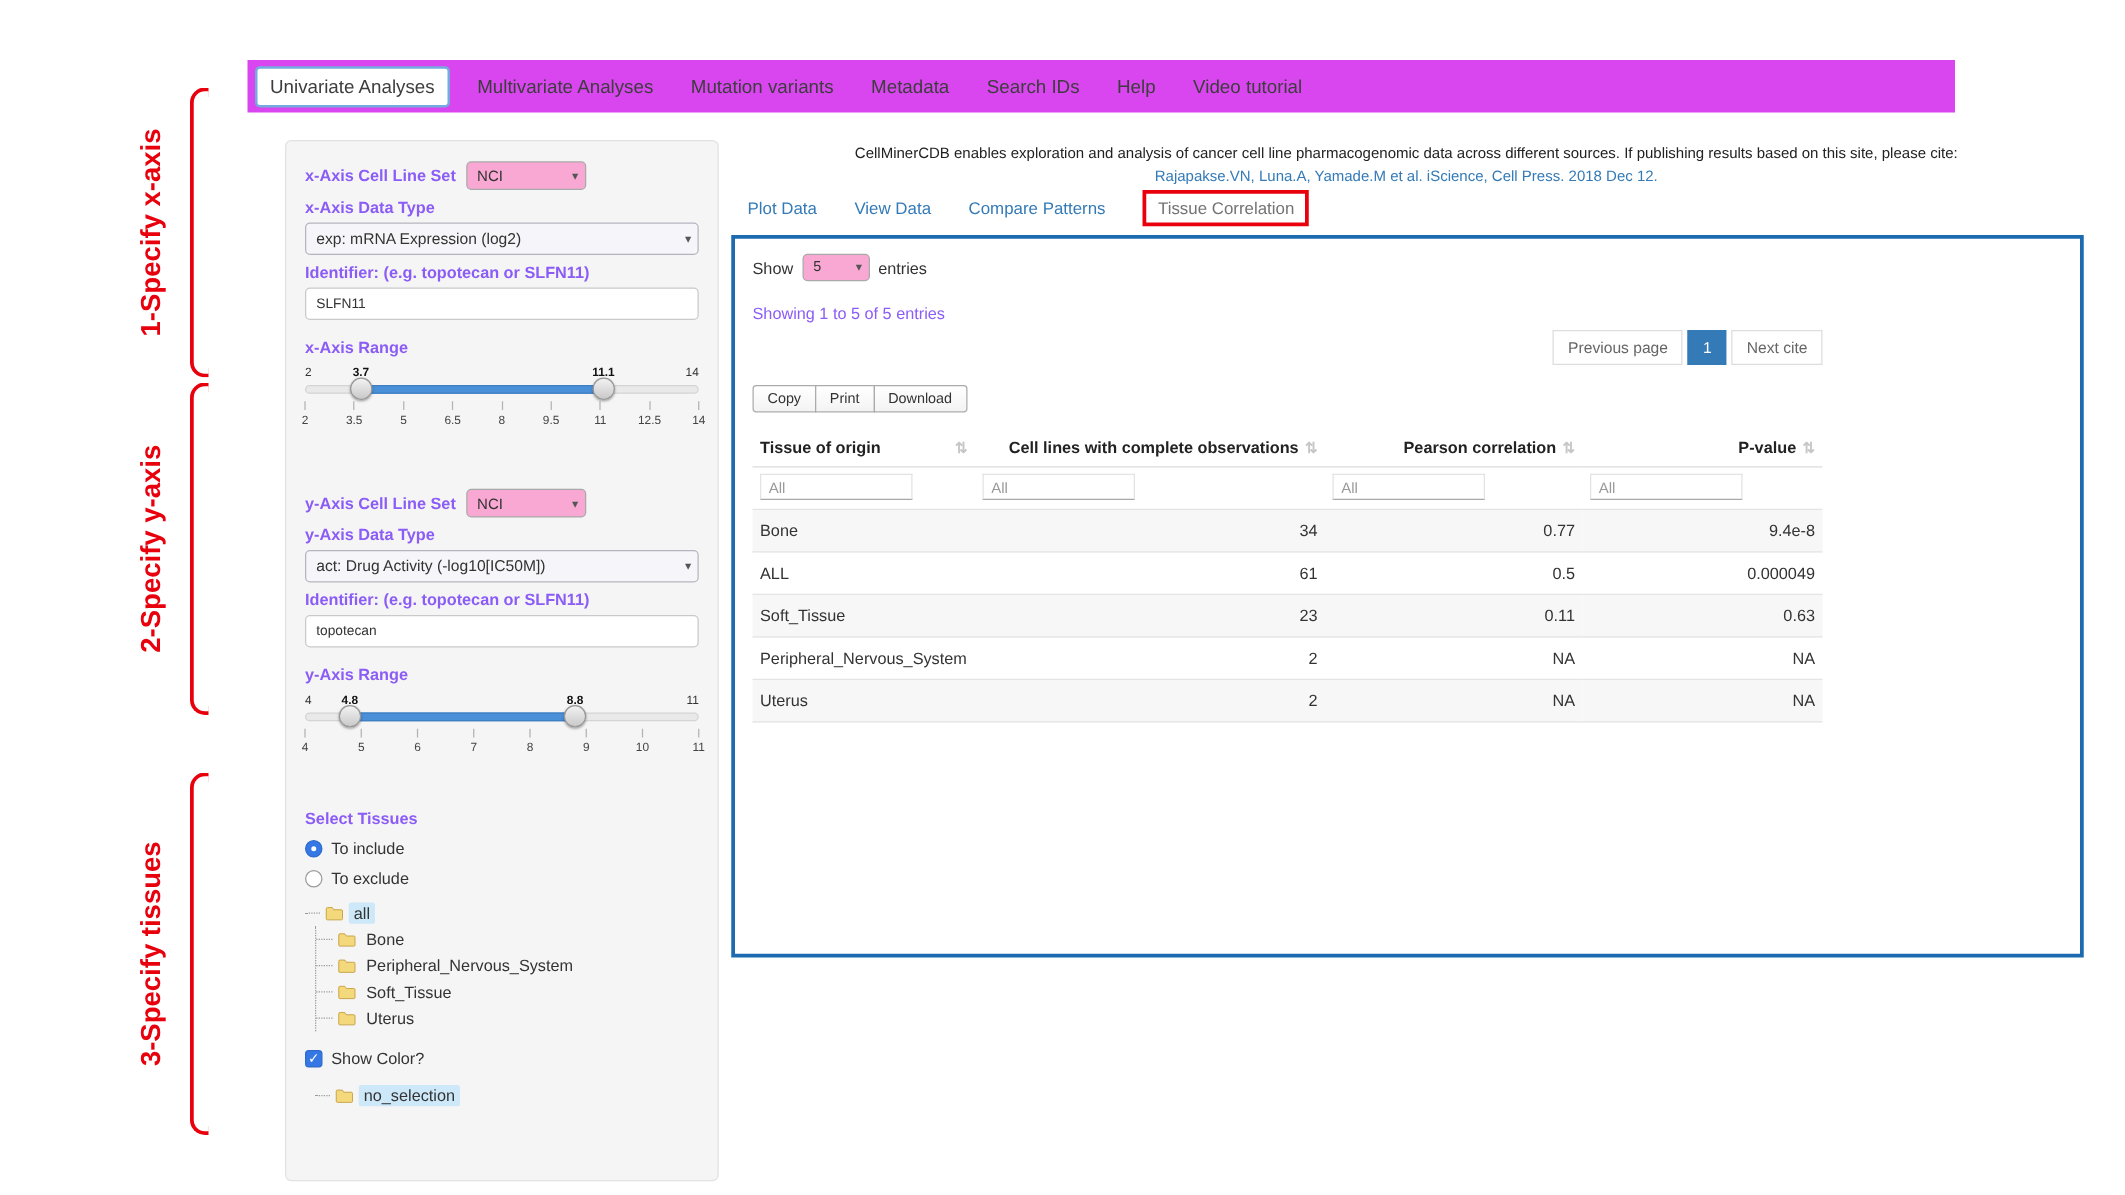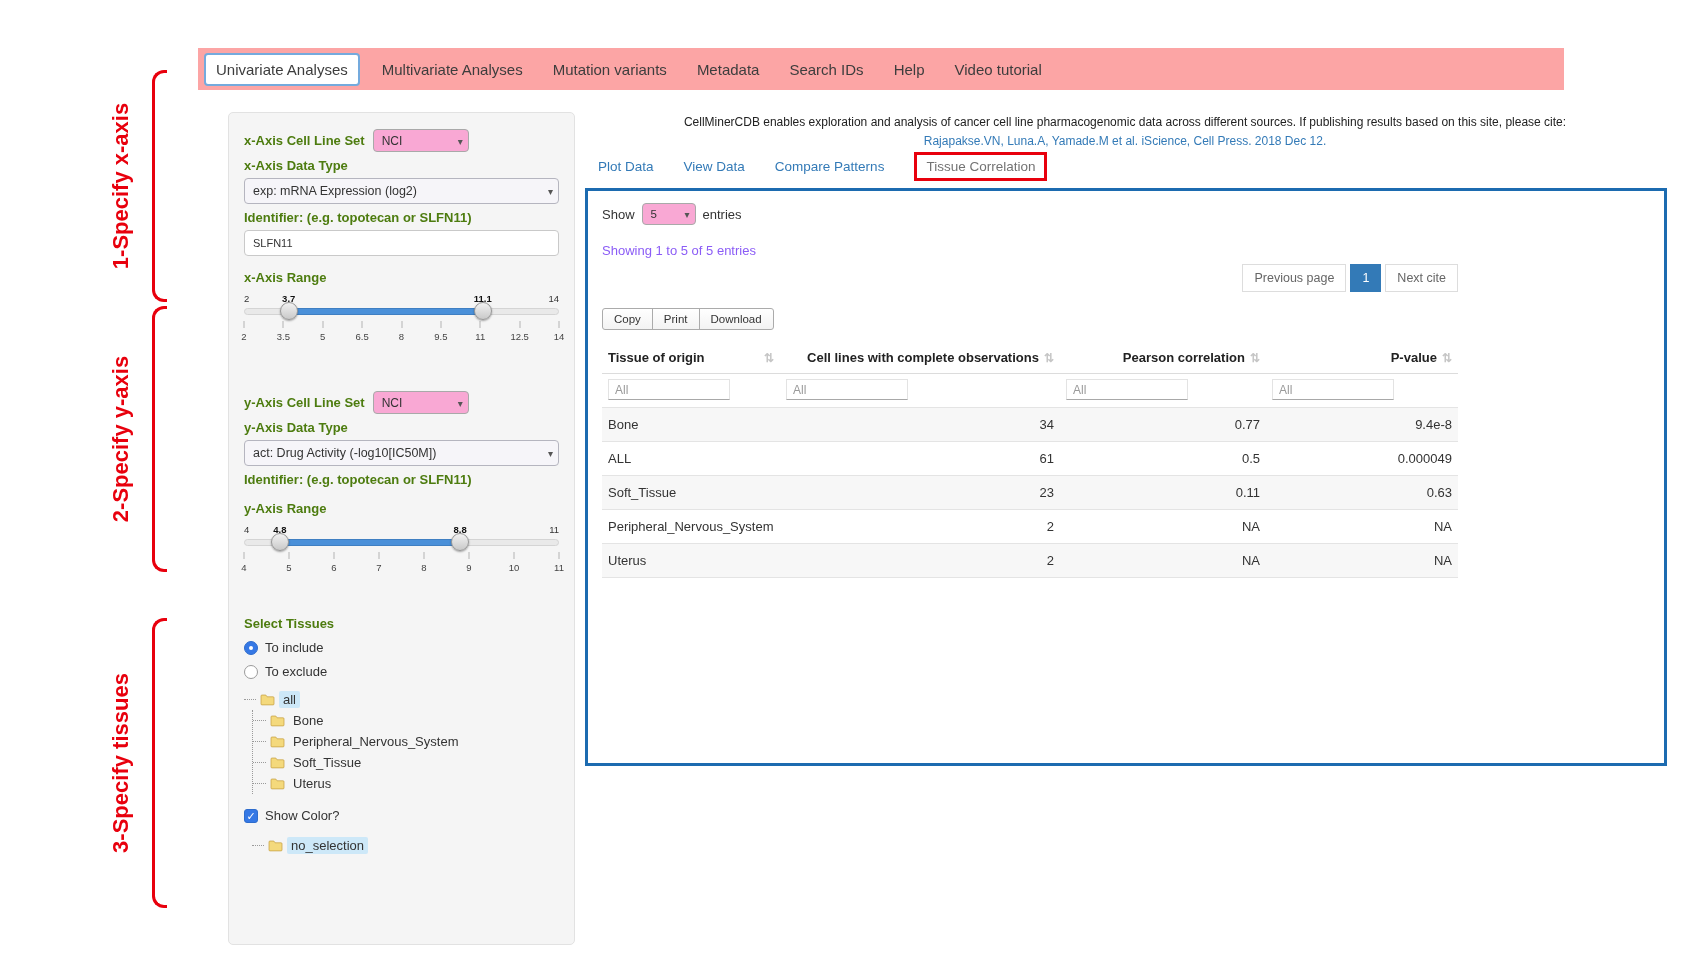--- a/index.html
+++ b/index.html
@@ -16,32 +16,32 @@
   }
   .bracket {
     position:absolute; width:15px;
     border:3px solid #e8000d; border-right:none;
     border-radius:12px 0 0 12px;
   }
 
   
   .navbar {
     position:absolute; left:198px; top:48px; width:1366px; height:42px;
-    background:#fca5a5; display:flex; align-items:center; gap:14px; padding:0 6px;
+    background:#d946ef; display:flex; align-items:center; gap:14px; padding:0 6px;
   }
   .nav-tab { font-size:15px; color:#3d3d3d; padding:6px 8px; cursor:pointer; white-space:nowrap; }
   .nav-tab.active { background:#fff; border:2px solid #74aadd; border-radius:4px; padding:6px 10px; }
 
   
   .sidebar {
     position:absolute; left:228px; top:112px; width:347px; height:833px;
     background:#f5f5f5; border:1px solid #e2e2e2; border-radius:5px;
     padding:16px 15px; font-size:13px;
   }
-  .sb-label { font-weight:bold; font-size:13px; color:#4d7c0f; }
+  .sb-label { font-weight:bold; font-size:13px; color:#8b5cf6; }
   .sb-row { display:flex; align-items:center; gap:8px; }
   .mt6 { margin-top:6px; } .mt14 { margin-top:14px; }
 
   .select {
     position:relative; background:#f9a8d4; border:1px solid #a9a9a9; border-radius:4px;
     height:23px; display:inline-flex; align-items:center; padding:0 18px 0 8px;
     font-size:12px; cursor:pointer;
   }
   .select.sm { width:96px; }
   .select.wide { width:100%; height:26px; background:#f6f5f9; border-color:#b5b5bf; font-size:12.5px; margin-top:5px; }
@@ -218,20 +218,21 @@
     </span>
   </div>
 
   <div class="sb-label mt6">y-Axis Data Type</div>
   <div class="select wide">
     <span>act: Drug Activity (-log10[IC50M])</span>
     <span class="chev">▾</span>
   </div>
 
   <div class="sb-label mt6">Identifier: (e.g. topotecan or SLFN11)</div>
+  <input class="text-input" value="topotecan" style="">
 
   <div class="sb-label mt14">y-Axis Range</div>
   <div class="irs">
     <span class="irs-minmax" style="left:0;">4</span>
     <span class="irs-minmax" style="right:0;">11</span>
     <span class="irs-val" style="left:11.4%;">4.8</span>
     <span class="irs-val" style="left:68.6%;">8.8</span>
     <div class="irs-line"></div>
     <div class="irs-bar" style="left:11.4%; width:57.2%;"></div>
     <span class="irs-handle" style="left:11.4%;"></span>

